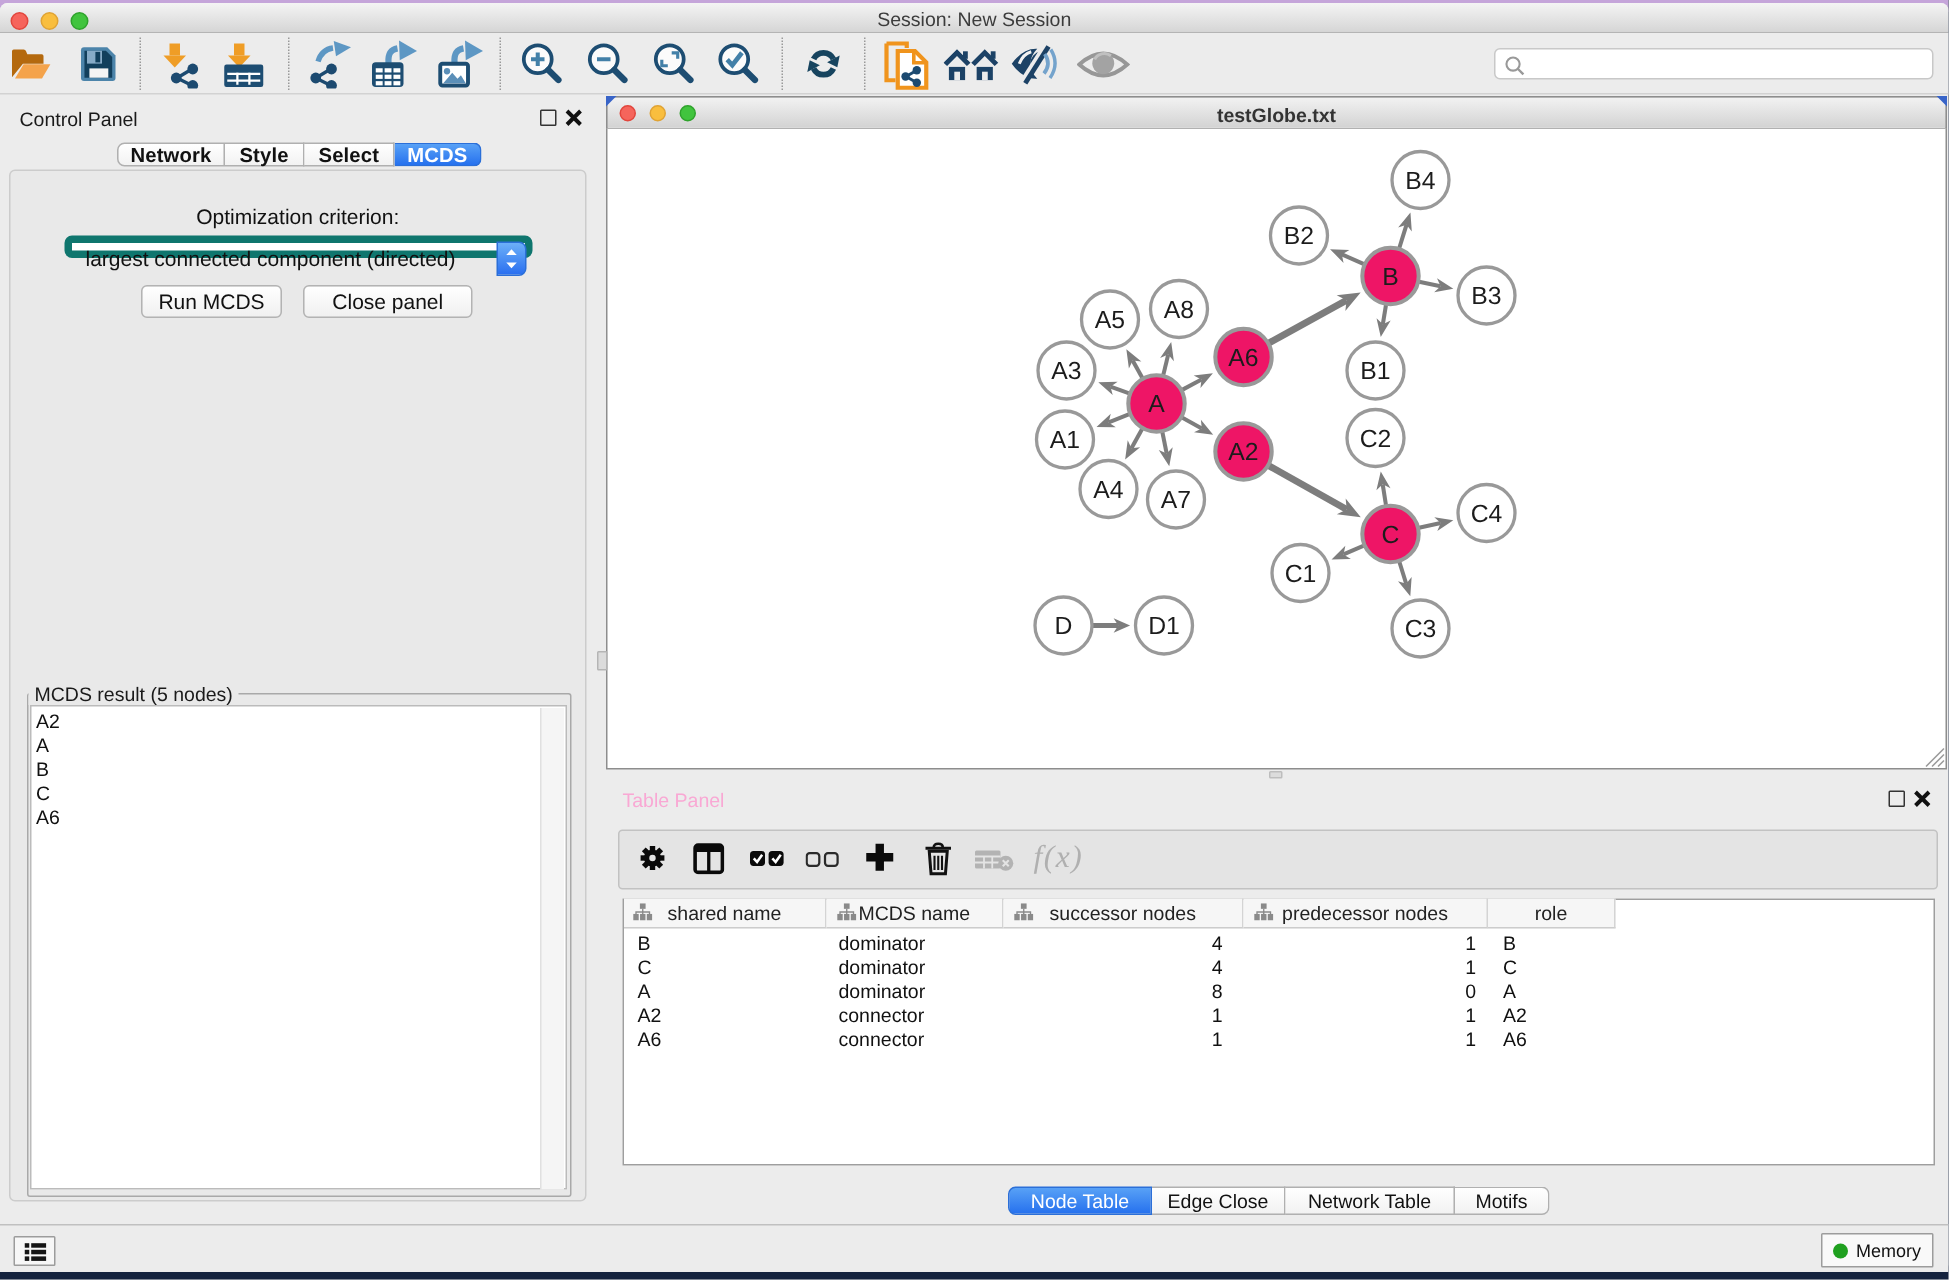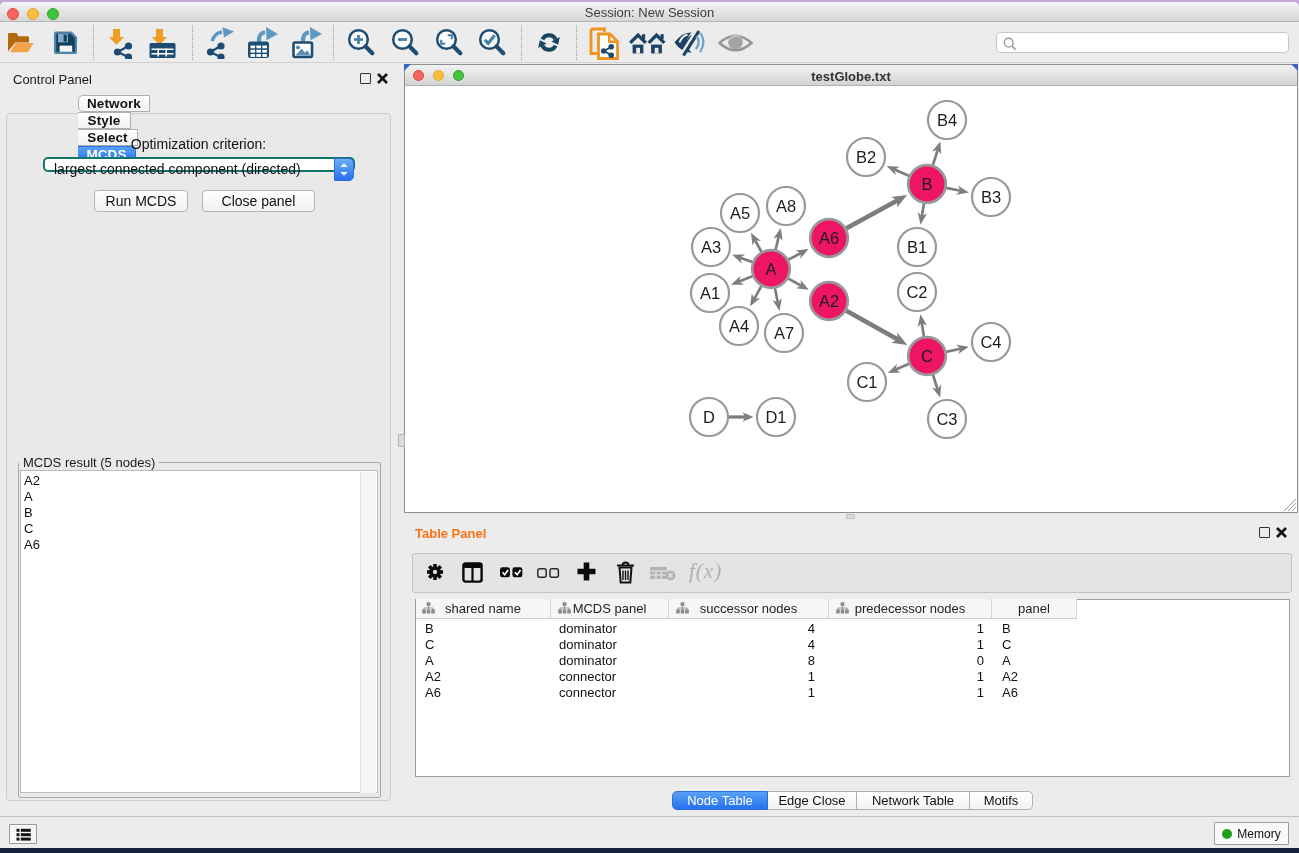--- a/index.html
+++ b/index.html
@@ -6,39 +6,39 @@
 .abs { position:absolute; }
 .deskTop { left:0; top:0; width:1299px; height:8px; background:#c5a5da; }
 .win { left:0; top:2px; width:1299px; height:846px; background:#ececec; border-radius:5px; }
 .titlebar { left:0; top:2px; width:1299px; height:20px; background:linear-gradient(180deg,#f4f4f4,#d6d6d6); border-bottom:1px solid #b4b4b4; border-radius:5px 5px 0 0; }
 .tl { border-radius:50%; }
 .titletext { width:100%; text-align:center; font-size:13px; color:#3c3c3c; }
 .toolbar { left:0; top:22px; width:1299px; height:41px; background:#ececec; border-bottom:1px solid #d2d2d2; }
 .vsep { top:25px; height:35px; width:1px; border-left:1px dotted #999; }
 .searchbox { left:996px; top:32px; width:293px; height:21px; background:#fff; border:1px solid #c8c8c8; border-radius:4px; }
 .cpTitle { font-size:13px; color:#1a1a1a; }
-.tabsTop { top:95px; height:16px; display:flex; font-size:13.5px; font-weight:bold; letter-spacing:0.1px;flex-direction:column; }
+.tabsTop { top:95px; height:16px; display:flex; font-size:13.5px; font-weight:bold; letter-spacing:0.1px; }
 .tabsTop div, .tabsBot div { background:linear-gradient(180deg,#ffffff,#f2f2f2); border:1px solid #b0b0b0; border-left:none; color:#111; display:flex; align-items:center; justify-content:center; }
 .tabsTop div.first, .tabsBot div.first { border-left:1px solid #b0b0b0; border-radius:5px 0 0 5px; }
 .tabsTop div.last, .tabsBot div.last { border-radius:0 5px 5px 0; }
 .tabsTop div.sel, .tabsBot div.sel { background:linear-gradient(180deg,#58a1f6,#2671ee); color:#fff; border-color:#2b6fd8; }
 .pane { left:6px; top:113px; width:385px; height:688px; background:#e9e9e9; border:1px solid #cccccc; border-radius:4px; }
-.combo { left:43px; top:157px; width:312px; height:15px; background:#fff; border:2px solid #0f766e; border-radius:5px; font-size:14px; color:#111; line-height:21px; padding-left:9px; }
+.combo { left:43px; top:157px; width:312px; height:15px; background:#fff; border:5px solid #0f766e; border-radius:5px; font-size:14px; color:#111; line-height:21px; padding-left:9px; }
 .stepper { right:-1px; top:-1px; width:20px; height:23px; border-radius:0 5px 5px 0; background:linear-gradient(180deg,#6cb0f8,#2a6ff0); border:1px solid #2b6fd8; }
 .btn { height:22px; background:linear-gradient(180deg,#ffffff,#f0f0f0); border:1px solid #b3b3b3; border-radius:4px; font-size:14px; color:#111; display:flex; align-items:center; justify-content:center; }
 .groupbox { left:18px; top:462px; width:363px; height:336px; border:1px solid #a9a9a9; border-radius:2px; }
 .grouplabel { left:19px; top:455px; background:#e9e9e9; padding:0 4px; font-size:13px; color:#1a1a1a;text-align:center; }
 .mcdslist { left:20px; top:470px; width:358px; height:323px; background:#fff; border:1px solid #bbb; font-size:13px; color:#111; padding:2px 0 0 3px; line-height:16px; }
 .scrolltrack { right:1px; top:1px; width:16px; height:321px; background:#f5f5f5; border-left:1px solid #e0e0e0; }
 .statusbar { left:0; top:816px; width:1299px; height:32px; background:#ececec; border-top:1px solid #c0c0c0; }
 .memorybtn { left:1214px; top:822px; width:75px; height:23px; background:#f9f9f9; border:1px solid #9c9c9c; border-radius:1px; font-size:12px; color:#111; display:flex; align-items:center; justify-content:center; gap:5px; }
 .listbtn { left:9px; top:824px; width:28px; height:20px; background:#f7f7f7; border:1px solid #9c9c9c; border-radius:1px; display:flex; align-items:center; justify-content:center; }
 .netwin { left:404px; top:64px; width:894px; height:449px; background:#fff; border:1px solid #8d8d8d; border-radius:5px 5px 0 0; }
 .nettitle { left:404px; top:64px; width:894px; height:22px; background:linear-gradient(180deg,#f2f2f2,#d3d3d3); border:1px solid #8d8d8d; border-bottom:1px solid #b1b1b1; border-radius:5px 5px 0 0; }
-.tp { font-size:13px; color:#f97316;font-weight:bold; }
+.tp { font-size:13px; color:#f9a8d4; }
 .tptoolbar { left:412px; top:553px; width:880px; height:40px; background:#e4e4e4; border:1px solid #c2c2c2; border-radius:3px; }
 .tbl { left:415px; top:599px; width:875px; height:178px; background:#fff; border:1px solid #9e9e9e; }
 .th { top:0; height:20px; background:#f6f6f6; border-right:1px solid #d4d4d4; border-bottom:1px solid #cccccc; font-size:13px; color:#222; display:flex; align-items:center; justify-content:center; }
 .trow { font-size:13px; color:#111; height:16px; }
 .floatico { width:11px; height:11px; border:1.5px solid #333; border-radius:1px; }
 </style></head><body>
 <div class="abs deskTop"></div>
 <div class="abs win"></div>
 <div class="abs titlebar"></div>
 <div class="abs tl" style="left:7px;top:8px;width:12px;height:12px;background:#f6645c;border:0.5px solid #e2463d"></div>
@@ -402,21 +402,21 @@
     <g fill="#8a8a8a">
       <rect x="4.6" y="0.3" width="3.8" height="3.6"></rect>
       <rect x="0.2" y="7.3" width="3.6" height="4.2"></rect>
       <rect x="4.7" y="7.3" width="3.6" height="4.2"></rect>
       <rect x="9.2" y="7.3" width="3.6" height="4.2"></rect>
     </g>
     <g stroke="#8a8a8a" stroke-width="0.9" fill="none">
       <path d="M6.5,3.9 V6 M2,7.3 V6 H11 V7.3 M6.5,6 V7.3"></path>
     </g>
   </svg>
-<div class="abs th" style="left:551px;top:599px;width:118px">MCDS panel</div>
+<div class="abs th" style="left:551px;top:599px;width:118px">MCDS name</div>
 <svg class="abs" style="left:558px;top:602px" width="13" height="12" viewBox="0 0 13 12">
     <g fill="#8a8a8a">
       <rect x="4.6" y="0.3" width="3.8" height="3.6"></rect>
       <rect x="0.2" y="7.3" width="3.6" height="4.2"></rect>
       <rect x="4.7" y="7.3" width="3.6" height="4.2"></rect>
       <rect x="9.2" y="7.3" width="3.6" height="4.2"></rect>
     </g>
     <g stroke="#8a8a8a" stroke-width="0.9" fill="none">
       <path d="M6.5,3.9 V6 M2,7.3 V6 H11 V7.3 M6.5,6 V7.3"></path>
     </g>
@@ -438,21 +438,21 @@
     <g fill="#8a8a8a">
       <rect x="4.6" y="0.3" width="3.8" height="3.6"></rect>
       <rect x="0.2" y="7.3" width="3.6" height="4.2"></rect>
       <rect x="4.7" y="7.3" width="3.6" height="4.2"></rect>
       <rect x="9.2" y="7.3" width="3.6" height="4.2"></rect>
     </g>
     <g stroke="#8a8a8a" stroke-width="0.9" fill="none">
       <path d="M6.5,3.9 V6 M2,7.3 V6 H11 V7.3 M6.5,6 V7.3"></path>
     </g>
   </svg>
-<div class="abs th" style="left:992px;top:599px;width:85px">panel</div>
+<div class="abs th" style="left:992px;top:599px;width:85px">role</div>
 <div class="abs trow" style="left:425px;top:621px">B</div>
 <div class="abs trow" style="left:559px;top:621px">dominator</div>
 <div class="abs trow" style="left:740px;top:621px;width:75px;text-align:right">4</div>
 <div class="abs trow" style="left:910px;top:621px;width:74px;text-align:right">1</div>
 <div class="abs trow" style="left:1002px;top:621px">B</div>
 <div class="abs trow" style="left:425px;top:637px">C</div>
 <div class="abs trow" style="left:559px;top:637px">dominator</div>
 <div class="abs trow" style="left:740px;top:637px;width:75px;text-align:right">4</div>
 <div class="abs trow" style="left:910px;top:637px;width:74px;text-align:right">1</div>
 <div class="abs trow" style="left:1002px;top:637px">C</div>

